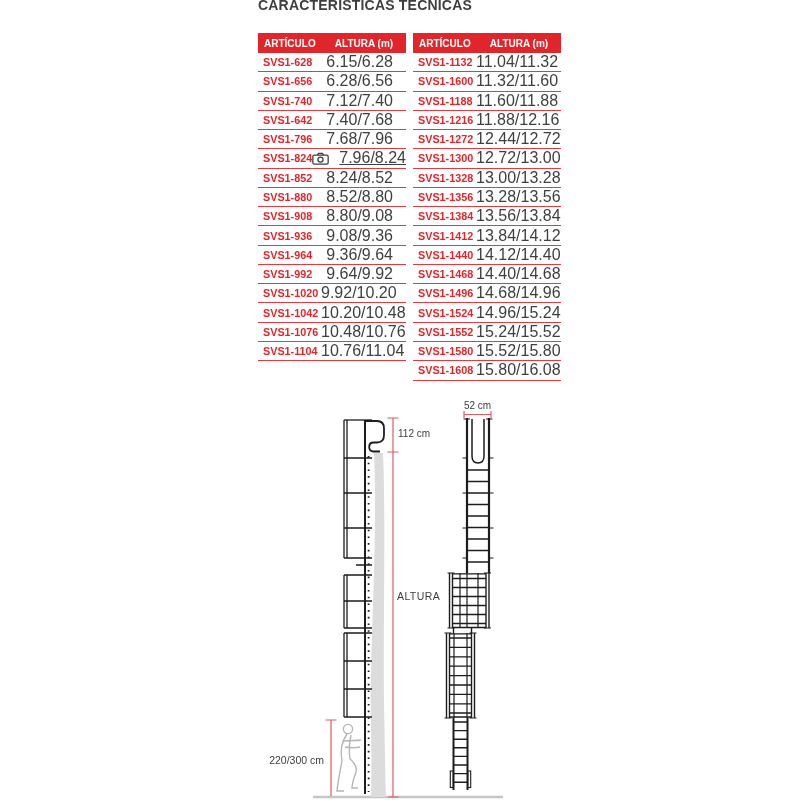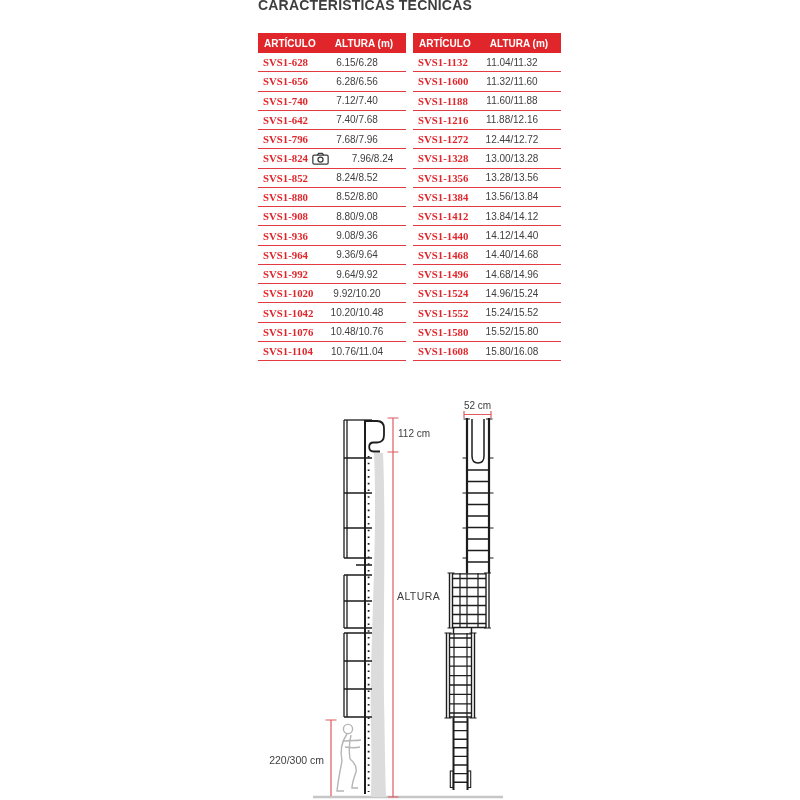--- a/index.html
+++ b/index.html
@@ -19,23 +19,23 @@
     display:flex;align-items:center;height:20px;background:#e0262b;color:#fff;
     font-size:10px;font-weight:bold;
   }
   .thead .h-art{width:58px;padding-left:6px;}
   .thead .h-alt{flex:1;text-align:center;}
   .t-row{
     position:relative;display:flex;align-items:center;height:19.28px;
     border-bottom:1px solid #e13a40;box-sizing:border-box;
   }
   .cell{white-space:nowrap;}
-  .cell.art{width:58px;padding-left:5px;color:#e0262b;font-weight:bold;font-size:10.8px;font-family:Liberation Serif, serif;}
-  .cell.alt{width:72px;text-align:center;color:#3f3f3f;font-size:10px;}
-  .t-row.has-icon .cell.alt{padding-left:22px;}
+  .cell.art{width:58px;padding-left:5px;color:#e0262b;font-weight:bold;font-size:10.8px;}
+  .cell.alt{width:72px;text-align:right;color:#3f3f3f;font-size:16px;}
+  .t-row.has-icon .cell.alt{padding-left:22px;text-decoration:underline;}
   .cam{position:absolute;left:54px;top:3px;width:17px;height:13px;line-height:0;}
   #drawing{position:absolute;left:250px;top:398px;font-family:"Liberation Sans", sans-serif;}
 </style>
 </head>
 <body>
 
 <div class="title">CARACTERISTICAS TECNICAS</div>
 
 <div class="ctable" id="table1">
   <div class="thead">
@@ -133,20 +133,24 @@
     <span class="cell art">SVS1-1188</span>
     <span class="cell alt">11.60/11.88</span>
   </div>
       <div class="t-row">
     <span class="cell art">SVS1-1216</span>
     <span class="cell alt">11.88/12.16</span>
   </div>
       <div class="t-row">
     <span class="cell art">SVS1-1272</span>
     <span class="cell alt">12.44/12.72</span>
+  </div>
+      <div class="t-row">
+    <span class="cell art">SVS1-1300</span>
+    <span class="cell alt">12.72/13.00</span>
   </div>
       <div class="t-row">
     <span class="cell art">SVS1-1328</span>
     <span class="cell alt">13.00/13.28</span>
   </div>
       <div class="t-row">
     <span class="cell art">SVS1-1356</span>
     <span class="cell alt">13.28/13.56</span>
   </div>
       <div class="t-row">

